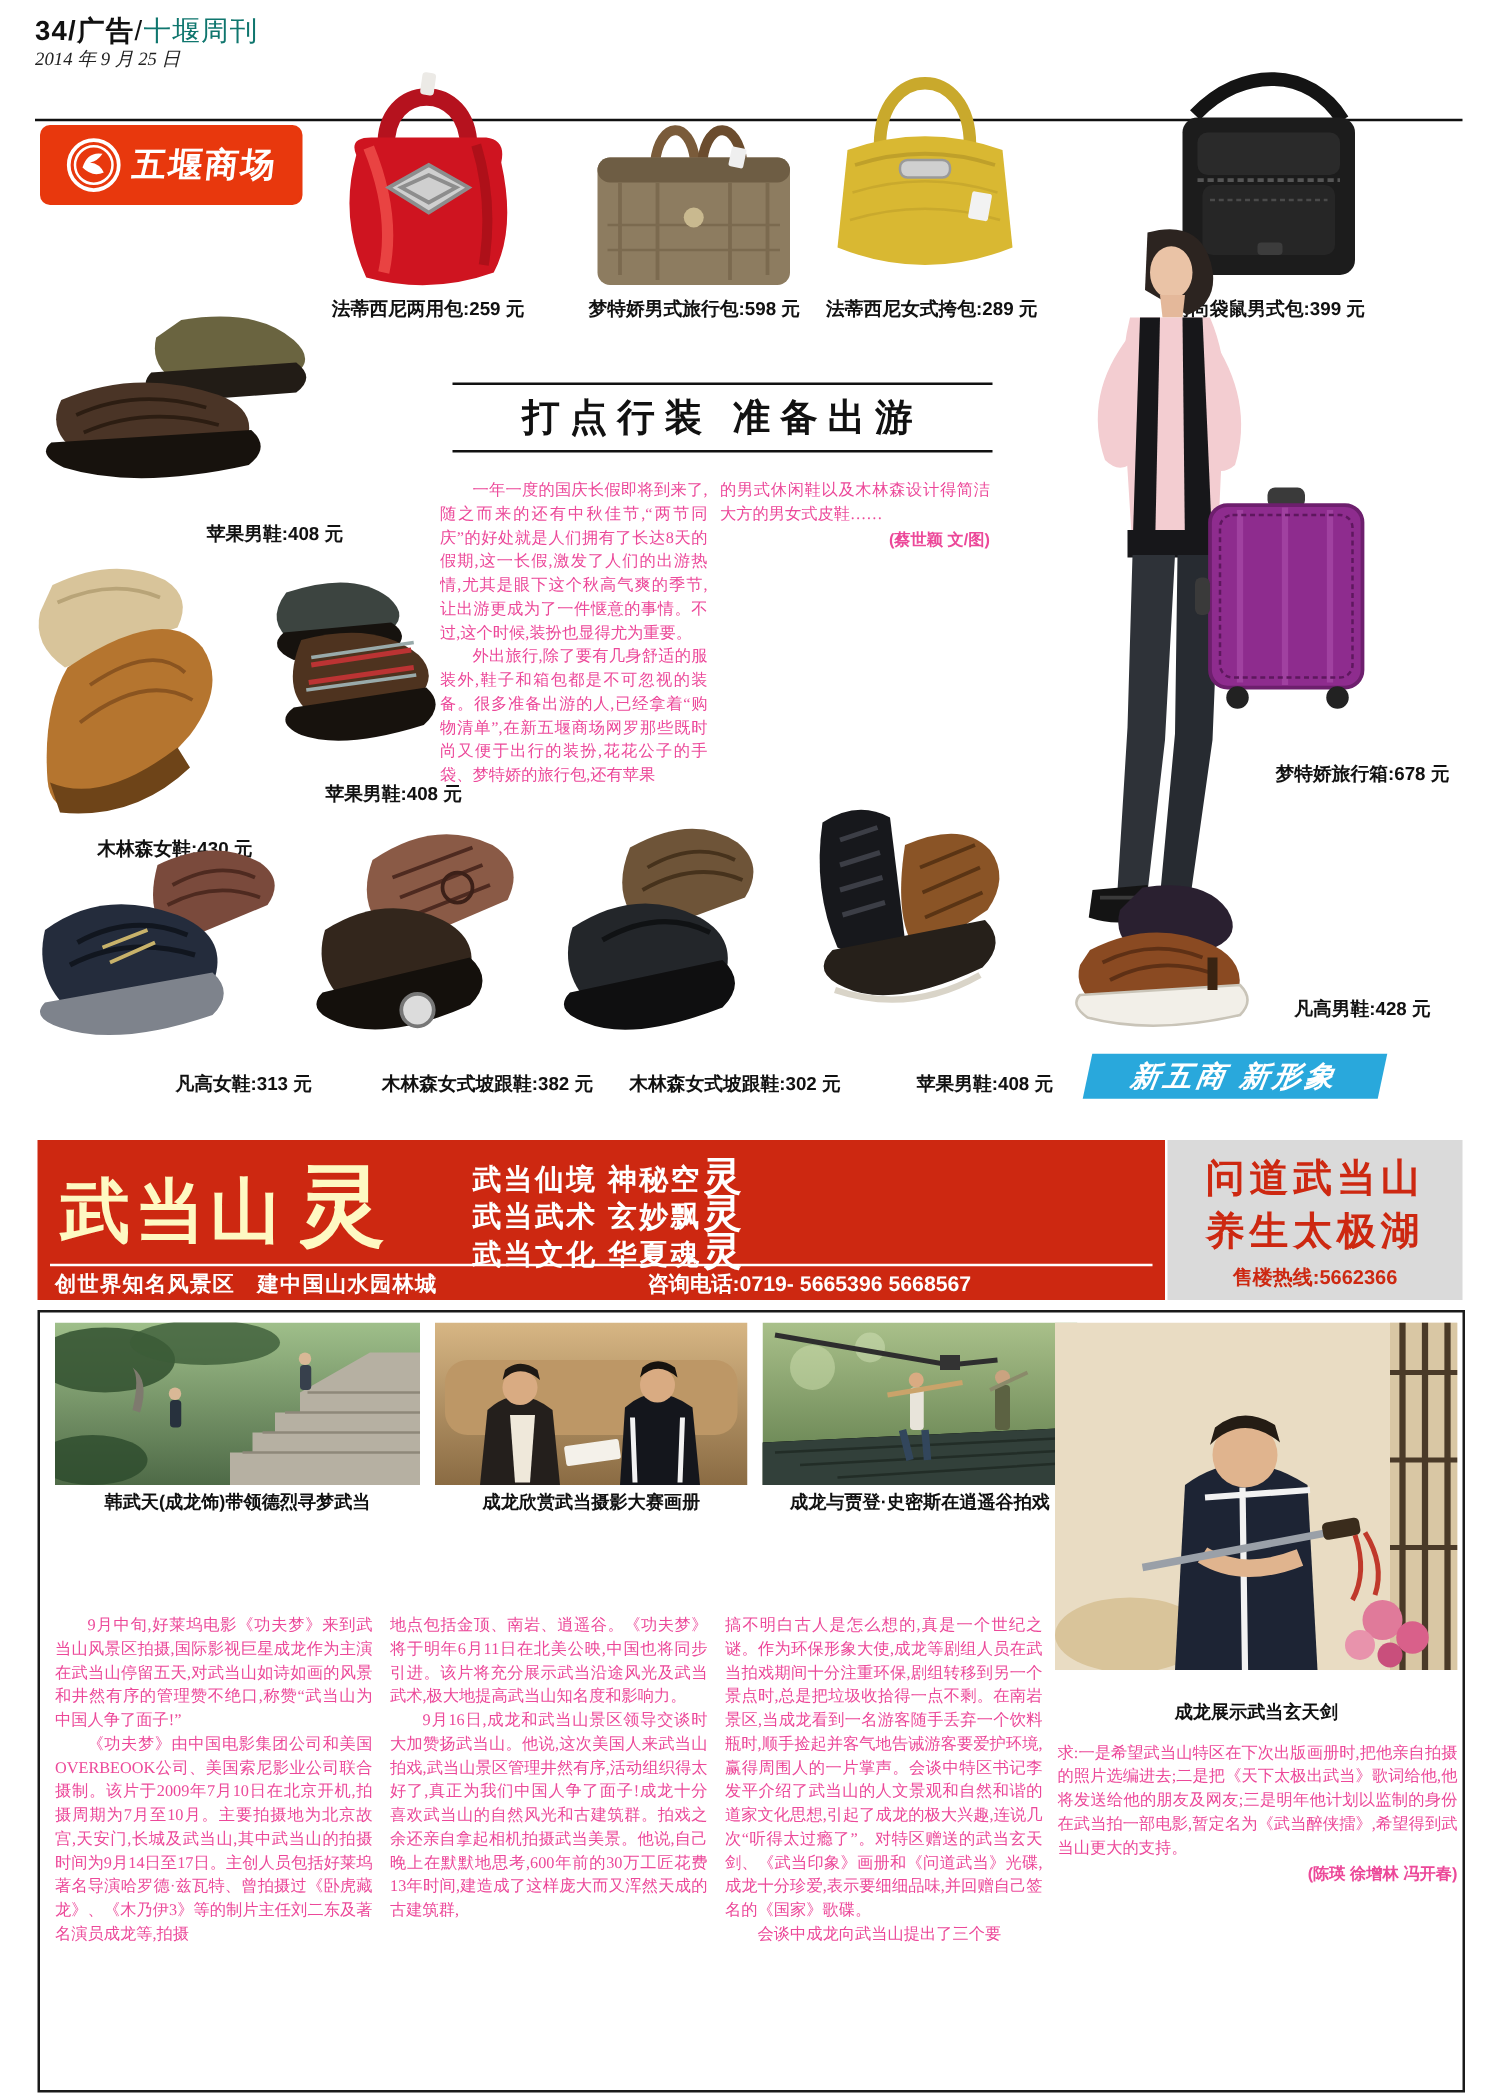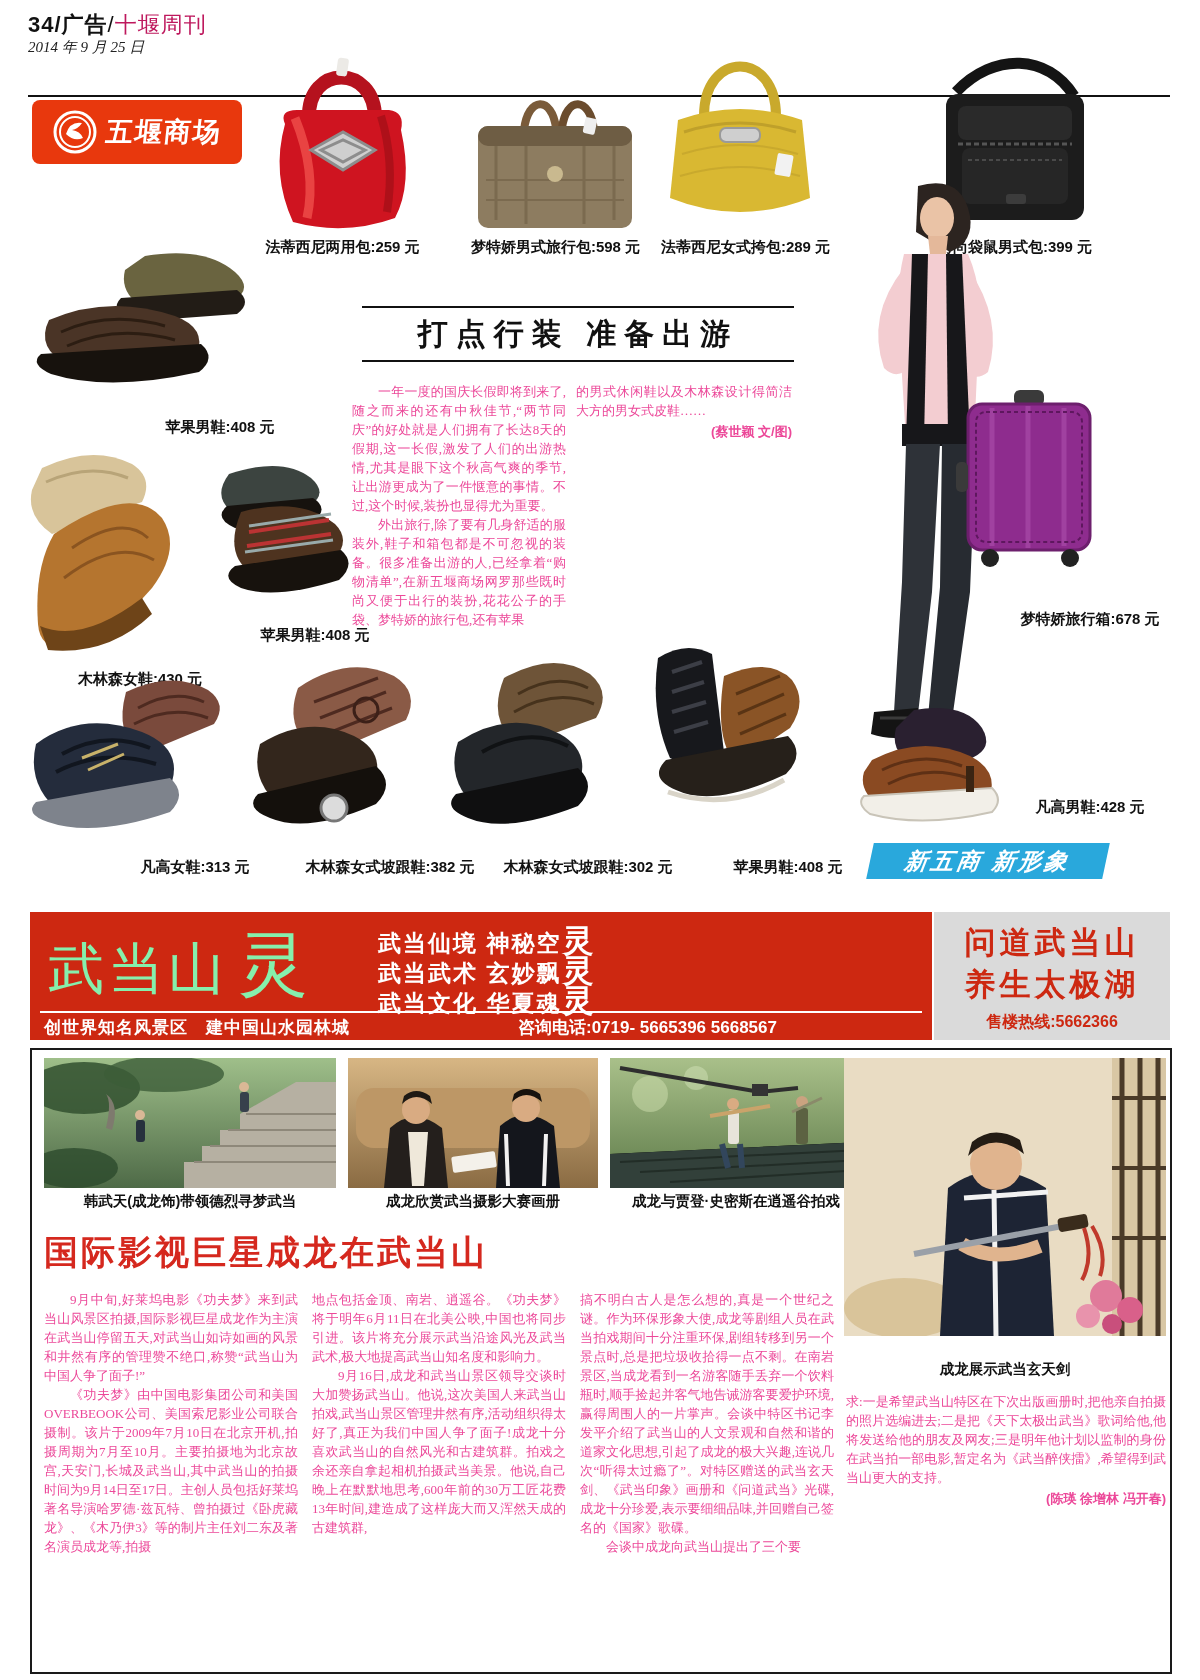--- a/index.html
+++ b/index.html
@@ -2,21 +2,21 @@
 <html><head>
 <meta charset="utf-8">
 <style>
   html,body{margin:0;padding:0;background:#888;}
   .page{position:relative;width:1200px;height:1680px;background:#ffffff;overflow:hidden;
         font-family:"Liberation Sans",sans-serif;color:#111;}
   .abs{position:absolute;}
   
   .masthead{left:28px;top:10px;font-size:22px;letter-spacing:1px;}
   .masthead .b{font-weight:bold;}
-  .masthead .pub{font-family:"Liberation Serif",serif;color:#be185d;}
+  .masthead .pub{font-family:"Liberation Serif",serif;color:#0f766e;}
   .dateline{left:28px;top:38px;font-style:italic;font-family:"Liberation Serif",serif;font-size:15px;color:#222;}
   .rule-top{left:28px;top:95px;width:1142px;height:2px;background:#111;}
   
   .logo-box{left:34px;top:102px;width:206px;height:60px;background:#e8380d;border-radius:6px;
             display:flex;align-items:center;justify-content:center;gap:8px;box-shadow:0 0 0 2px #e8380d;}
   .logo-text{color:#fff;font-weight:bold;font-size:27px;letter-spacing:2px;transform:skewX(-6deg);}
   
   .price-label{font-weight:bold;font-size:15px;text-align:center;white-space:nowrap;color:#111;}
   
   .t-title{left:362px;top:306px;width:432px;height:52px;border-top:2px solid #111;border-bottom:2px solid #111;
@@ -24,21 +24,21 @@
   .col{font-family:"Liberation Serif",serif;font-size:13px;line-height:19px;text-align:justify;color:#ec4899;overflow:hidden;}
   .col p{margin:0;text-indent:2em;}
   .col p.noindent{text-indent:0;}
   .byline{font-weight:bold;text-align:right;font-family:"Liberation Sans",sans-serif;font-size:13px;margin-top:2px;}
   
   .badge{left:870px;top:843px;width:236px;height:36px;background:#29a8dc;transform:skewX(-12deg);
          display:flex;align-items:center;justify-content:center;}
   .badge span{transform:skewX(4deg);color:#fff;font-weight:bold;font-style:italic;font-size:23px;letter-spacing:3px;}
   
   .wd-red{left:30px;top:912px;width:902px;height:128px;background:#cd2811;}
-  .wd-title{position:absolute;left:18px;top:6px;color:#86efac;font-weight:normal;display:flex;align-items:baseline;gap:10px;}
+  .wd-title{position:absolute;left:18px;top:6px;color:#fef9c3;font-weight:bold;display:flex;align-items:baseline;gap:10px;}
   .wd-title .m{font-size:56px;letter-spacing:4px;}
   .wd-title .a{font-size:70px;}
   .wd-lines{position:absolute;left:348px;top:8px;color:#fff;font-weight:bold;}
   .wd-lines .row{display:flex;align-items:baseline;height:30px;}
   .wd-lines .pre{font-size:23px;letter-spacing:2px;}
   .wd-lines .acc{font-size:31px;margin-left:1px;}
   .wd-hr{position:absolute;left:10px;top:99px;width:882px;height:2px;background:#fff;}
   .wd-slogan{position:absolute;left:14px;top:104px;color:#fff;font-weight:bold;font-size:17px;letter-spacing:1px;}
   .wd-phone{position:absolute;left:488px;top:104px;color:#fff;font-weight:bold;font-size:17px;}
   .wd-gray{left:934px;top:912px;width:236px;height:128px;background:#dadada;}
@@ -380,21 +380,20 @@
       <rect x="214" y="158" width="30" height="14" rx="4" fill="#3a2c1c" transform="rotate(-10 229 165)"></rect>
       <path d="M240 170 q10 30 -2 52 M248 168 q16 26 8 50" stroke="#c0392b" stroke-width="4" fill="none"></path>
     </svg>
   </div>
 
   <div class="abs caption" style="left:44px;top:1192px;width:292px;">韩武天(成龙饰)带领德烈寻梦武当</div>
   <div class="abs caption" style="left:348px;top:1192px;width:250px;">成龙欣赏武当摄影大赛画册</div>
   <div class="abs caption" style="left:610px;top:1192px;width:252px;">成龙与贾登·史密斯在逍遥谷拍戏</div>
   <div class="abs caption" style="left:844px;top:1344px;width:322px;margin-top:16px;">成龙展示武当玄天剑</div>
 
-  <div class="abs a2-title">国际影视巨星成龙在武当山</div>
   <div class="abs col" style="left:44px;top:1290px;width:254px;height:372px;">
     <p>9月中旬,好莱坞电影《功夫梦》来到武当山风景区拍摄,国际影视巨星成龙作为主演在武当山停留五天,对武当山如诗如画的风景和井然有序的管理赞不绝口,称赞“武当山为中国人争了面子!”</p>
     <p>《功夫梦》由中国电影集团公司和美国OVERBEOOK公司、美国索尼影业公司联合摄制。该片于2009年7月10日在北京开机,拍摄周期为7月至10月。主要拍摄地为北京故宫,天安门,长城及武当山,其中武当山的拍摄时间为9月14日至17日。主创人员包括好莱坞著名导演哈罗德·兹瓦特、曾拍摄过《卧虎藏龙》、《木乃伊3》等的制片主任刘二东及著名演员成龙等,拍摄</p>
   </div>
   <div class="abs col" style="left:312px;top:1290px;width:254px;height:372px;">
     <p class="noindent">地点包括金顶、南岩、逍遥谷。《功夫梦》将于明年6月11日在北美公映,中国也将同步引进。该片将充分展示武当沿途风光及武当武术,极大地提高武当山知名度和影响力。</p>
     <p>9月16日,成龙和武当山景区领导交谈时大加赞扬武当山。他说,这次美国人来武当山拍戏,武当山景区管理井然有序,活动组织得太好了,真正为我们中国人争了面子!成龙十分喜欢武当山的自然风光和古建筑群。拍戏之余还亲自拿起相机拍摄武当美景。他说,自己晚上在默默地思考,600年前的30万工匠花费13年时间,建造成了这样庞大而又浑然天成的古建筑群,</p>
   </div>
   <div class="abs col" style="left:580px;top:1290px;width:254px;height:372px;">
     <p class="noindent">搞不明白古人是怎么想的,真是一个世纪之谜。作为环保形象大使,成龙等剧组人员在武当拍戏期间十分注重环保,剧组转移到另一个景点时,总是把垃圾收拾得一点不剩。在南岩景区,当成龙看到一名游客随手丢弃一个饮料瓶时,顺手捡起并客气地告诫游客要爱护环境,赢得周围人的一片掌声。会谈中特区书记李发平介绍了武当山的人文景观和自然和谐的道家文化思想,引起了成龙的极大兴趣,连说几次“听得太过瘾了”。对特区赠送的武当玄天剑、《武当印象》画册和《问道武当》光碟,成龙十分珍爱,表示要细细品味,并回赠自己签名的《国家》歌碟。</p>

